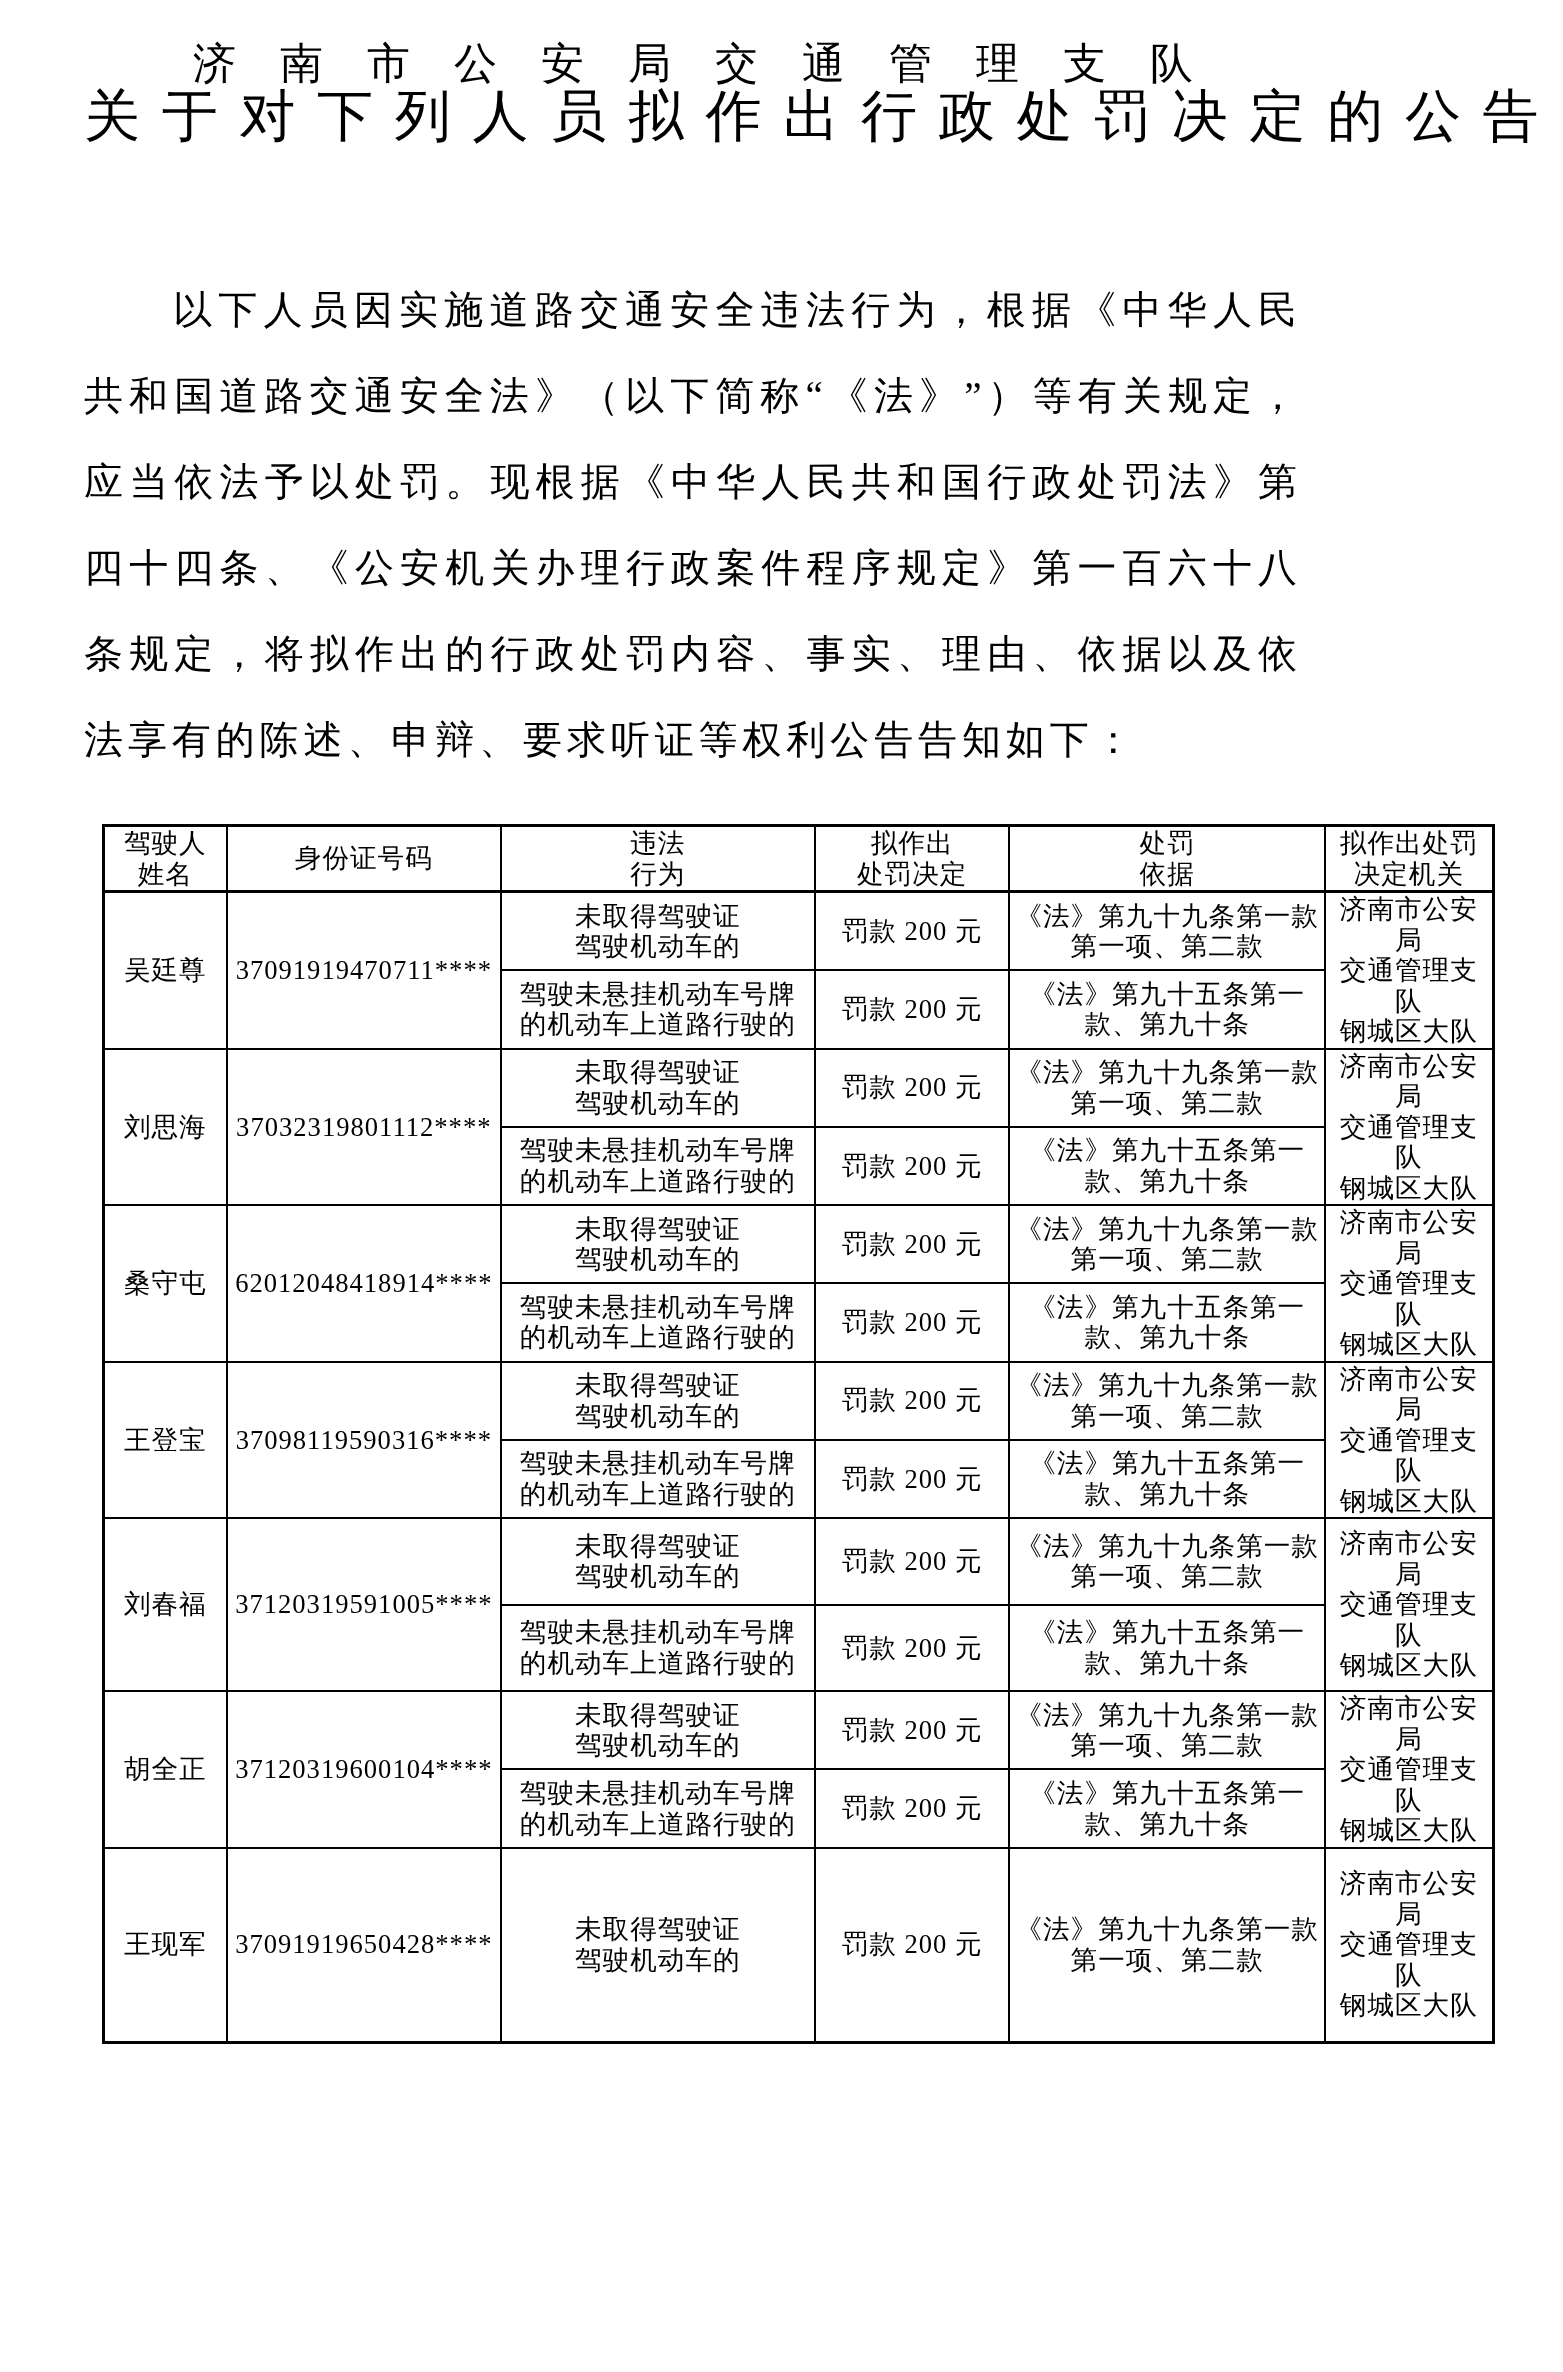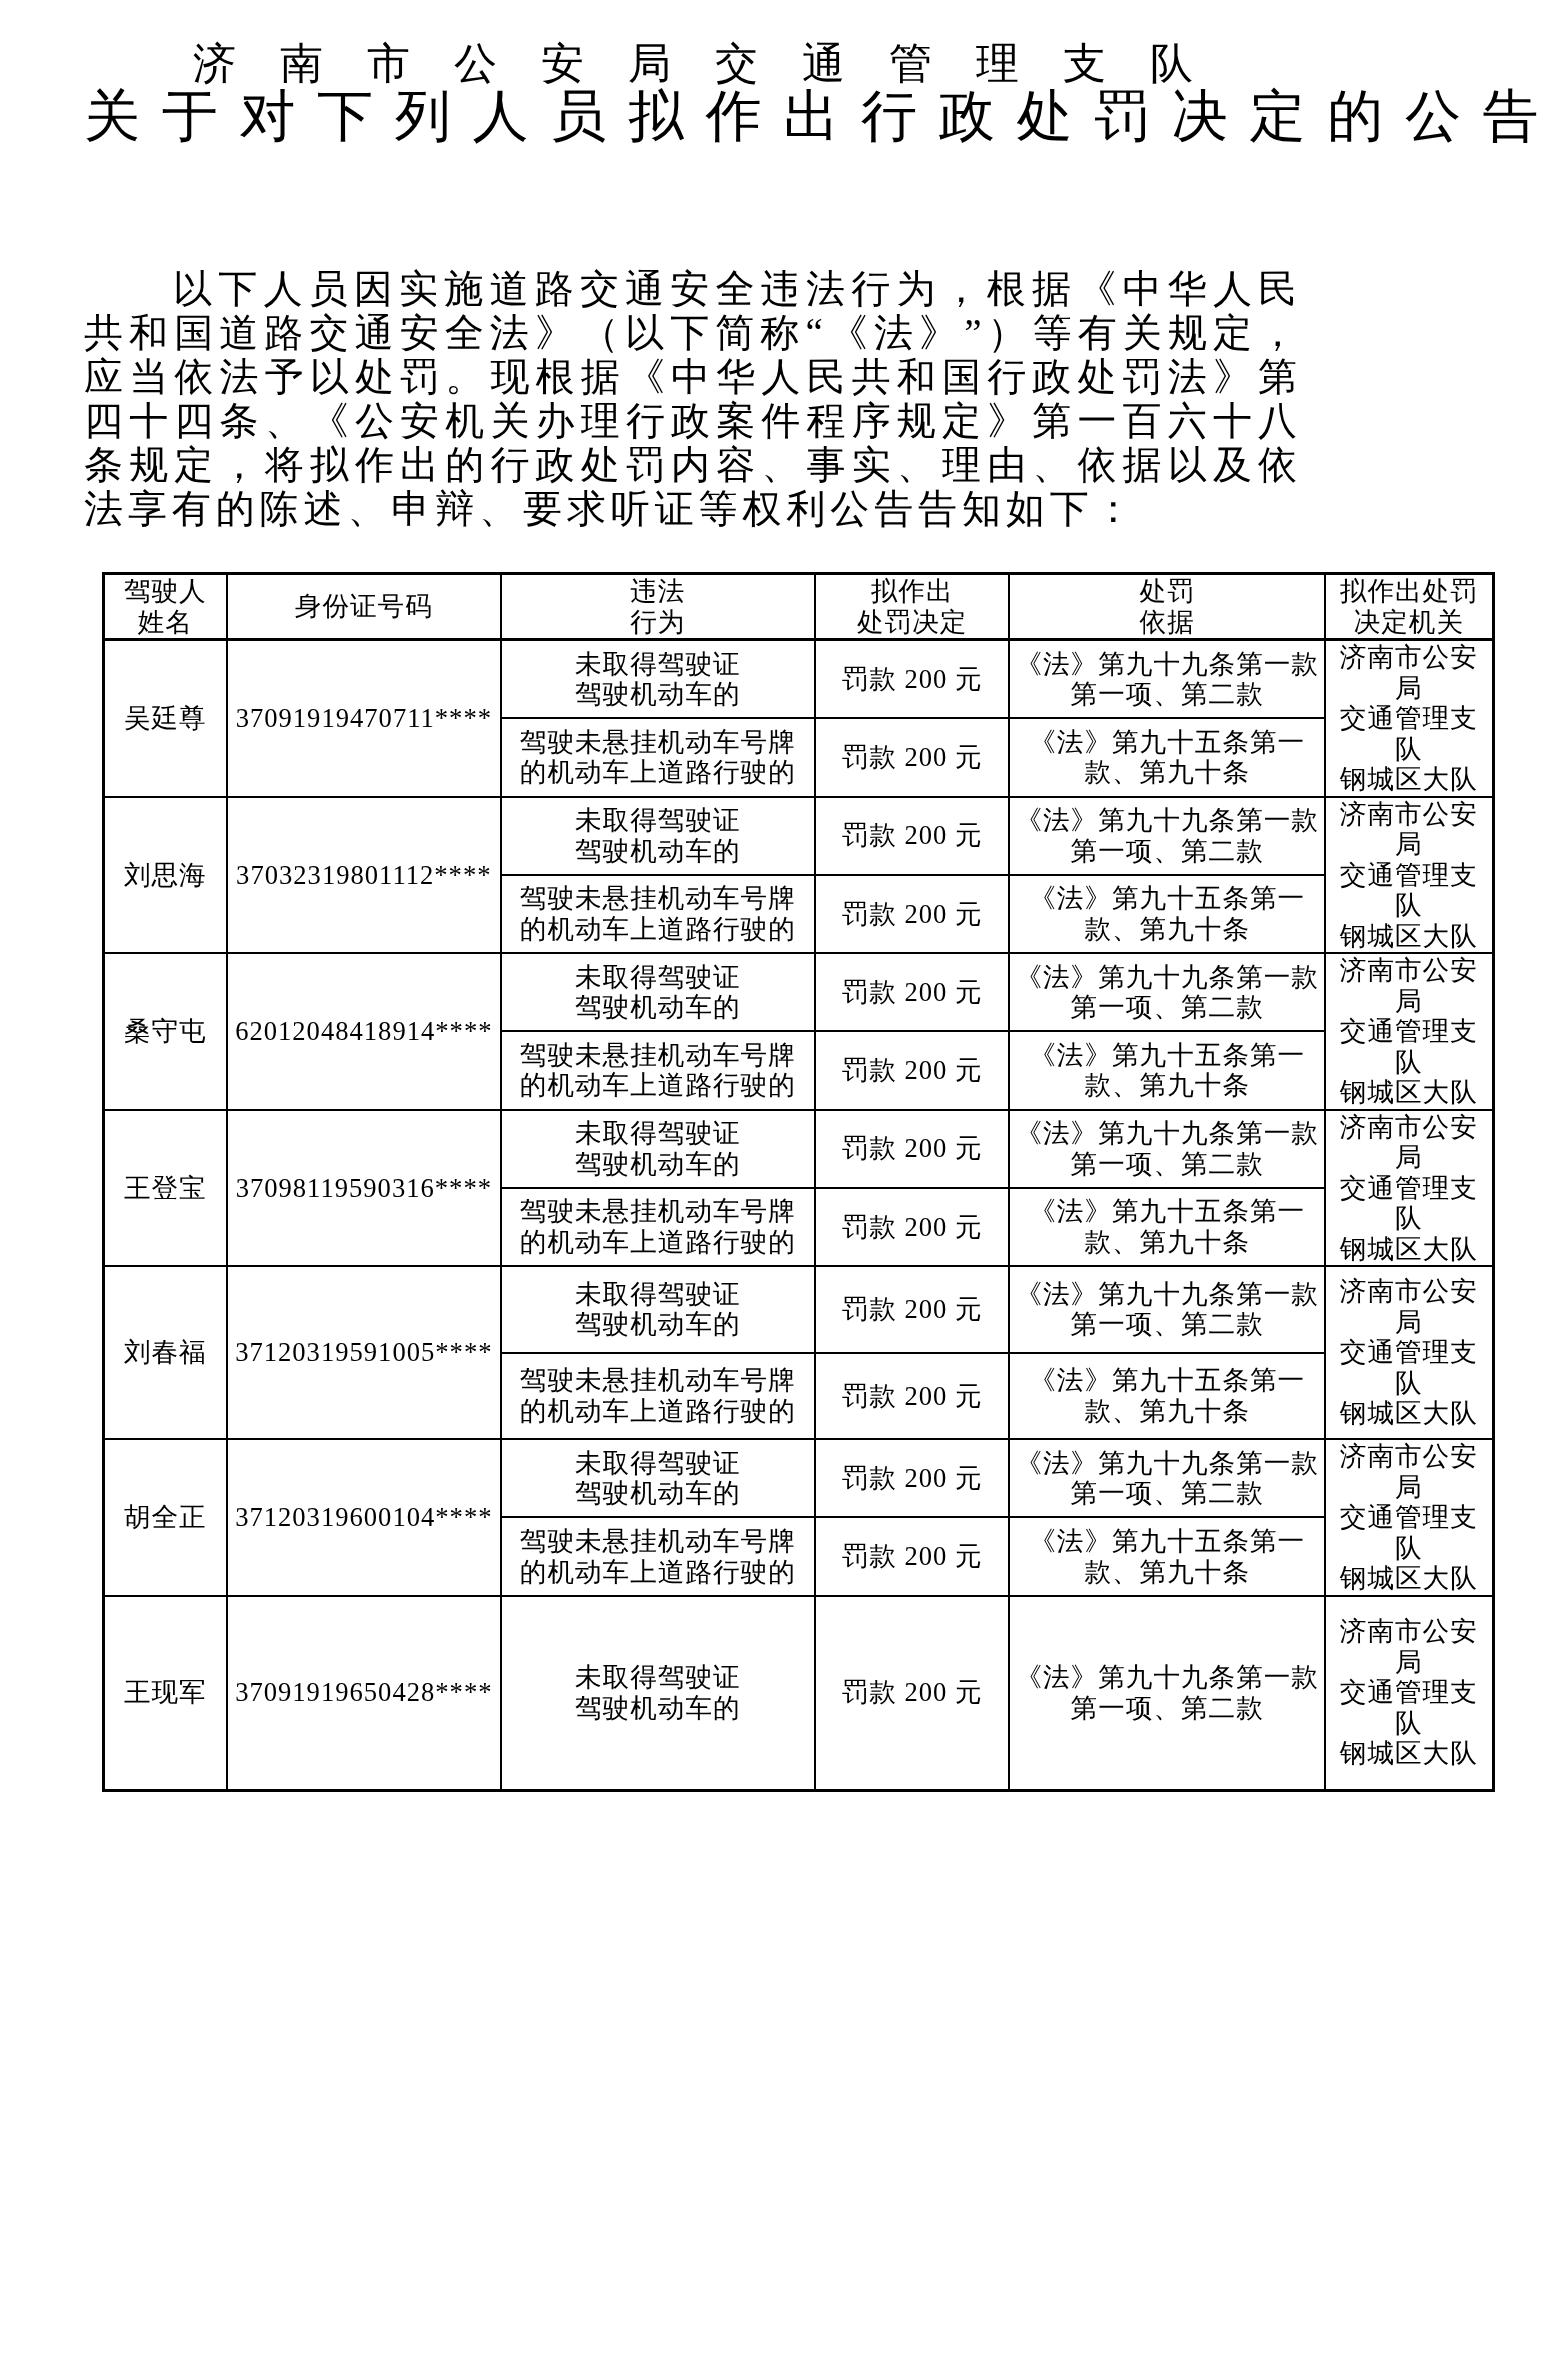--- a/index.html
+++ b/index.html
@@ -34,21 +34,21 @@
     font-size: 56px;
     line-height: 53px;
     letter-spacing: 21.7px;
     margin-right: -21.7px;
     white-space: nowrap;
   }
   
   .para {
     font-size: 39px;
     letter-spacing: 4.9px;
-    line-height: 44px;
+    line-height: 86px;
     text-align: justify;
     text-indent: 89px;
     margin: 0;
   }
   .intro-para { margin-top: 124px; margin-bottom: 11.8px; }
   .closing-para { margin-top: 25.6px; line-height: 63px; }
   .line {
     font-size: 39px;
     letter-spacing: 3.9px;
     line-height: 45px;

